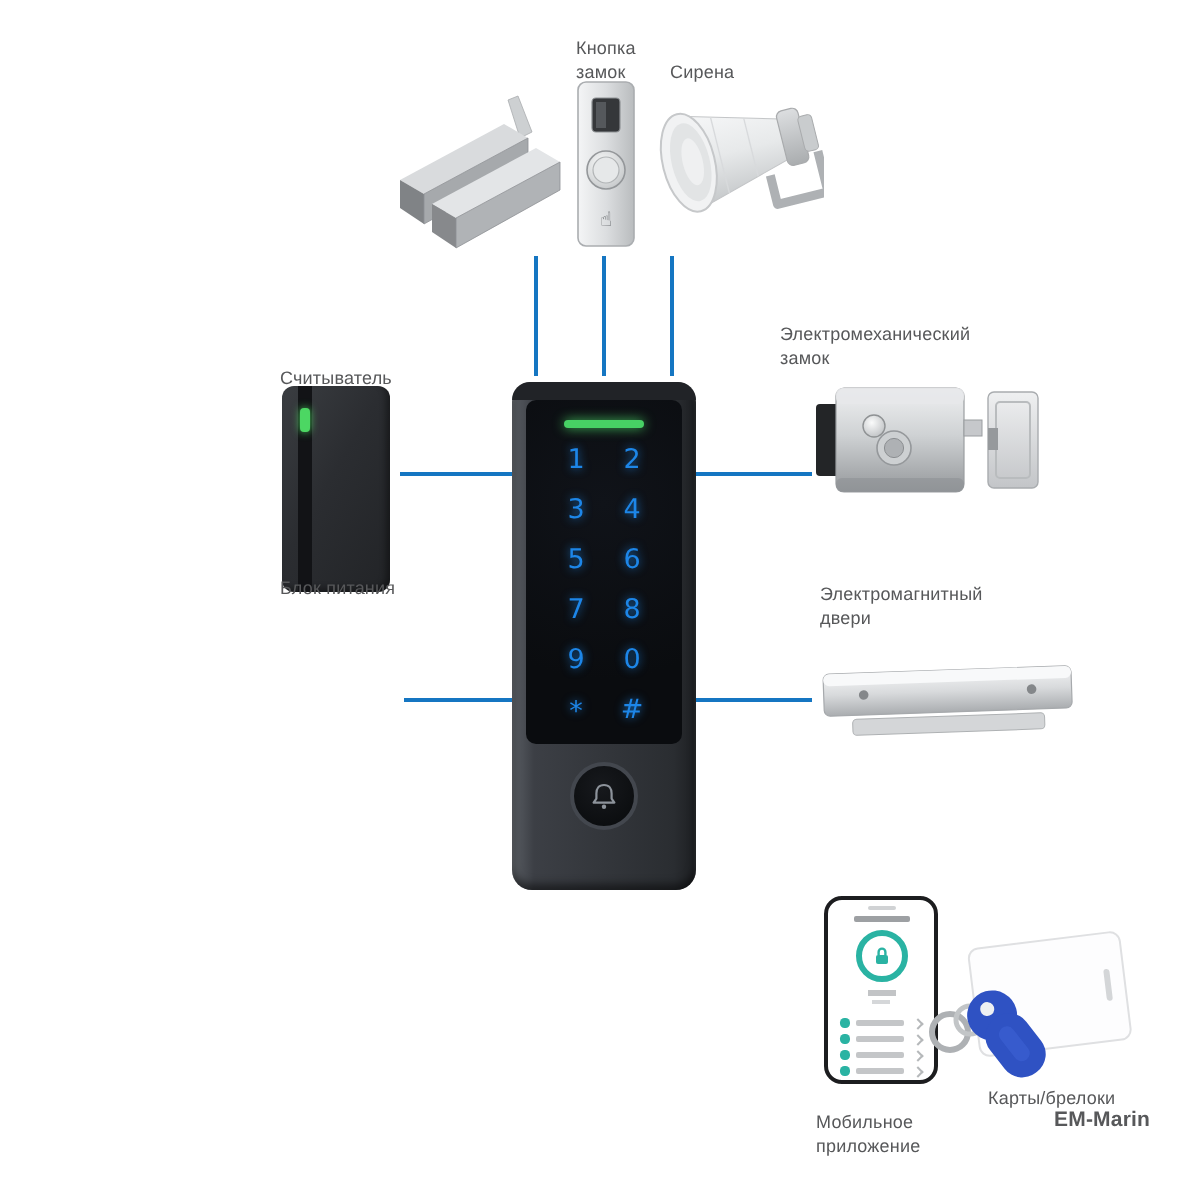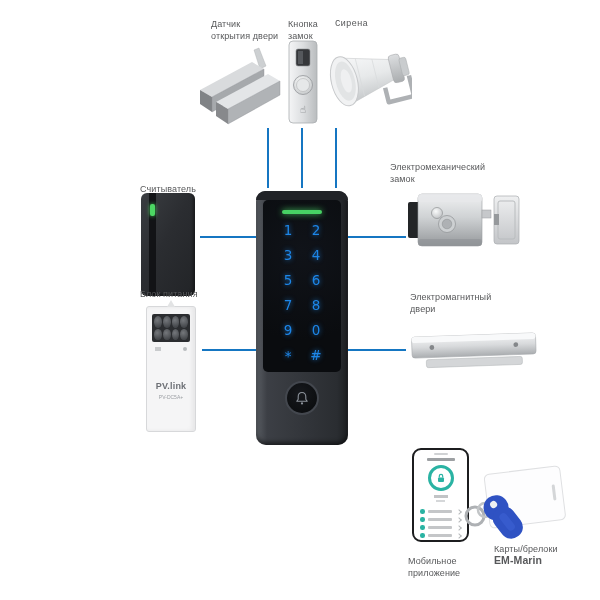--- a/index.html
+++ b/index.html
@@ -1,21 +1,21 @@
 <!DOCTYPE html>
 <html><head>
 <meta charset="utf-8">
 <style>
   html,body{margin:0;padding:0;background:#ffffff;}
   .stage{position:relative;width:600px;height:600px;background:#ffffff;overflow:hidden;
          font-family:"Liberation Sans",sans-serif;}
   
   .lbl{position:absolute;font-size:9px;line-height:11.5px;color:#57585a;
        white-space:pre-line;letter-spacing:.1px;}
-  .lbl-big{font-size:10.5px;font-weight:bold;}
+  .lbl-big{font-size:10.5px;font-weight:bold;margin-left:33px;}
   
   .line{position:absolute;background:#1576c2;}
   
   .kp{position:absolute;left:256px;top:191px;width:92px;height:254px;border-radius:10px;
       background:linear-gradient(90deg,#5a5e64 0%,#3c3f45 12%,#33363b 50%,#2a2d31 88%,#1d1f22 100%);
       box-shadow:inset 0 2px 2px rgba(255,255,255,.12), inset 0 -3px 4px rgba(0,0,0,.5);}
   .kp-cap{position:absolute;left:0;top:0;width:92px;height:9px;border-radius:10px 10px 0 0;
       background:#212327;}
   .kp-glass{position:absolute;left:7px;top:9px;width:78px;height:172px;border-radius:5px;
       background:radial-gradient(circle at 50% 30%,#101319 0%,#0a0c0f 70%);}
@@ -69,25 +69,23 @@
   .ph-dot{position:absolute;left:0;top:0;width:4.5px;height:4.5px;border-radius:50%;background:#2ab3a3;}
   .ph-bar{position:absolute;left:8px;top:1px;width:24px;height:2.5px;border-radius:1px;background:#c4c6c8;}
   .ph-chev{position:absolute;right:0;top:0.5px;width:3px;height:3px;border-right:1px solid #b5b8ba;
       border-top:1px solid #b5b8ba;transform:rotate(45deg);}
 </style>
 </head>
 <body>
 
 <div class="stage">
 
-  <div class="lbl" style="left:211px;top:19px;">Датчик
-открытия двери</div>
   <div class="lbl" style="left:288px;top:19px;">Кнопка
 замок</div>
-  <div class="lbl" style="left:335px;top:19px;font-family:Liberation Mono, monospace;">Сирена</div>
+  <div class="lbl" style="left:335px;top:31px;">Сирена</div>
 
   <div class="dev" style="left:196px;top:46px;width:96px;height:80px;">
     <svg width="96" height="80" viewBox="0 0 96 80">
       <polygon points="58,4 63,2 70,20 64,23" fill="#cdd0d2" stroke="#a9acaf" stroke-width="0.4"></polygon>
       <polygon points="4,44 56,16 68,23 16,51" fill="#d9dbdd"></polygon>
       <polygon points="4,44 16,51 16,66 4,58" fill="#808386"></polygon>
       <polygon points="16,51 68,23 68,37 16,66" fill="#a6a9ac" stroke="#8e9194" stroke-width="0.4"></polygon>
       <polygon points="20,56 72,28 84,35 32,63" fill="#e3e5e7"></polygon>
       <polygon points="20,56 32,63 32,78 20,70" fill="#87898c"></polygon>
       <polygon points="32,63 84,35 84,49 32,78" fill="#b0b3b6" stroke="#8e9194" stroke-width="0.4"></polygon>
@@ -176,37 +174,20 @@
     </div>
   </div>
 
   <div class="lbl" style="left:140px;top:184px;">Считыватель</div>
   <div class="reader">
     <div class="reader-stripe"></div>
     <div class="reader-led"></div>
   </div>
 
   <div class="lbl" style="left:140px;top:289px;">Блок питания</div>
-  <div class="psu">
-    <div class="psu-tab"></div>
-    <div class="psu-term">
-      <div class="psu-screw"></div>
-      <div class="psu-screw"></div>
-      <div class="psu-screw"></div>
-      <div class="psu-screw"></div>
-      <div class="psu-screw"></div>
-      <div class="psu-screw"></div>
-      <div class="psu-screw"></div>
-      <div class="psu-screw"></div>
-    </div>
-    <div class="psu-mark1"></div>
-    <div class="psu-mark2"></div>
-    <div class="psu-brand">PV.link</div>
-    <div class="psu-model">PV-DC5A+</div>
-  </div>
 
   <div class="lbl" style="left:390px;top:162px;">Электромеханический
 замок</div>
   <div class="dev" style="left:406px;top:192px;width:132px;height:60px;">
     <svg width="132" height="60" viewBox="0 0 132 60">
       <defs>
         <linearGradient id="mlv" x1="0" y1="0" x2="0" y2="1">
           <stop offset="0" stop-color="#f0f1f2"></stop>
             <stop offset="0.45" stop-color="#cfd2d4"></stop>
             <stop offset="1" stop-color="#95989b"></stop>

